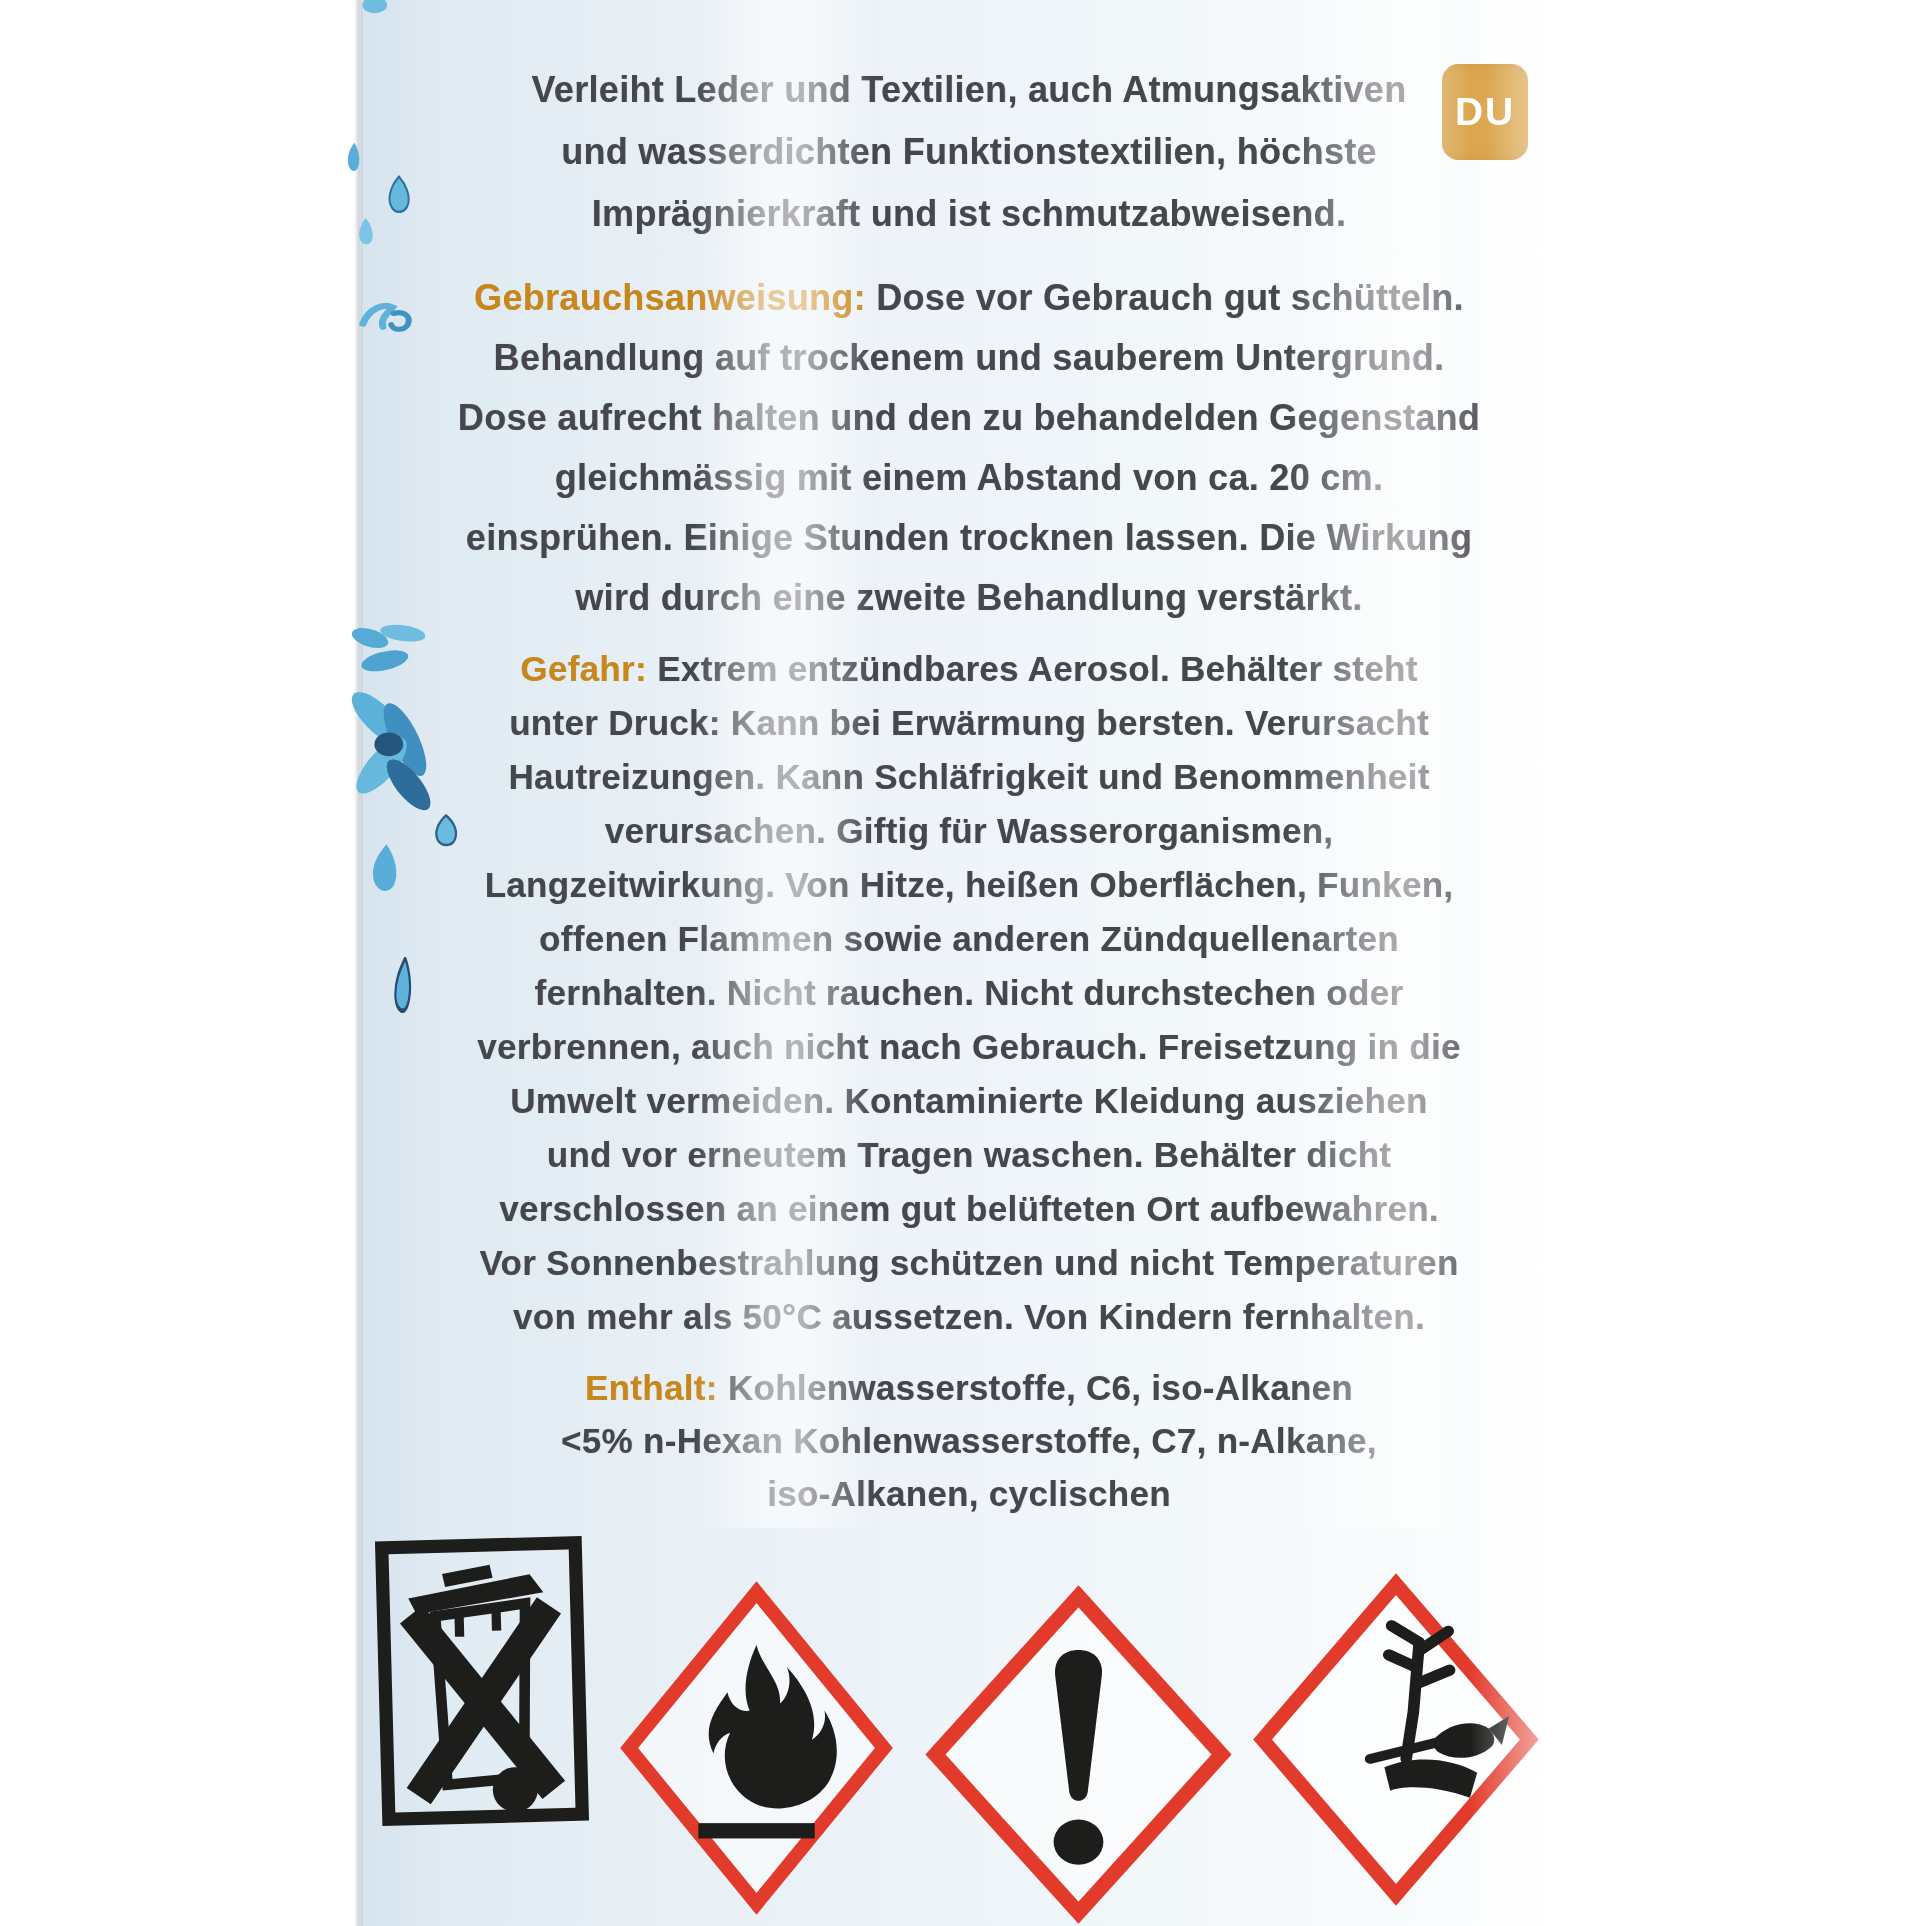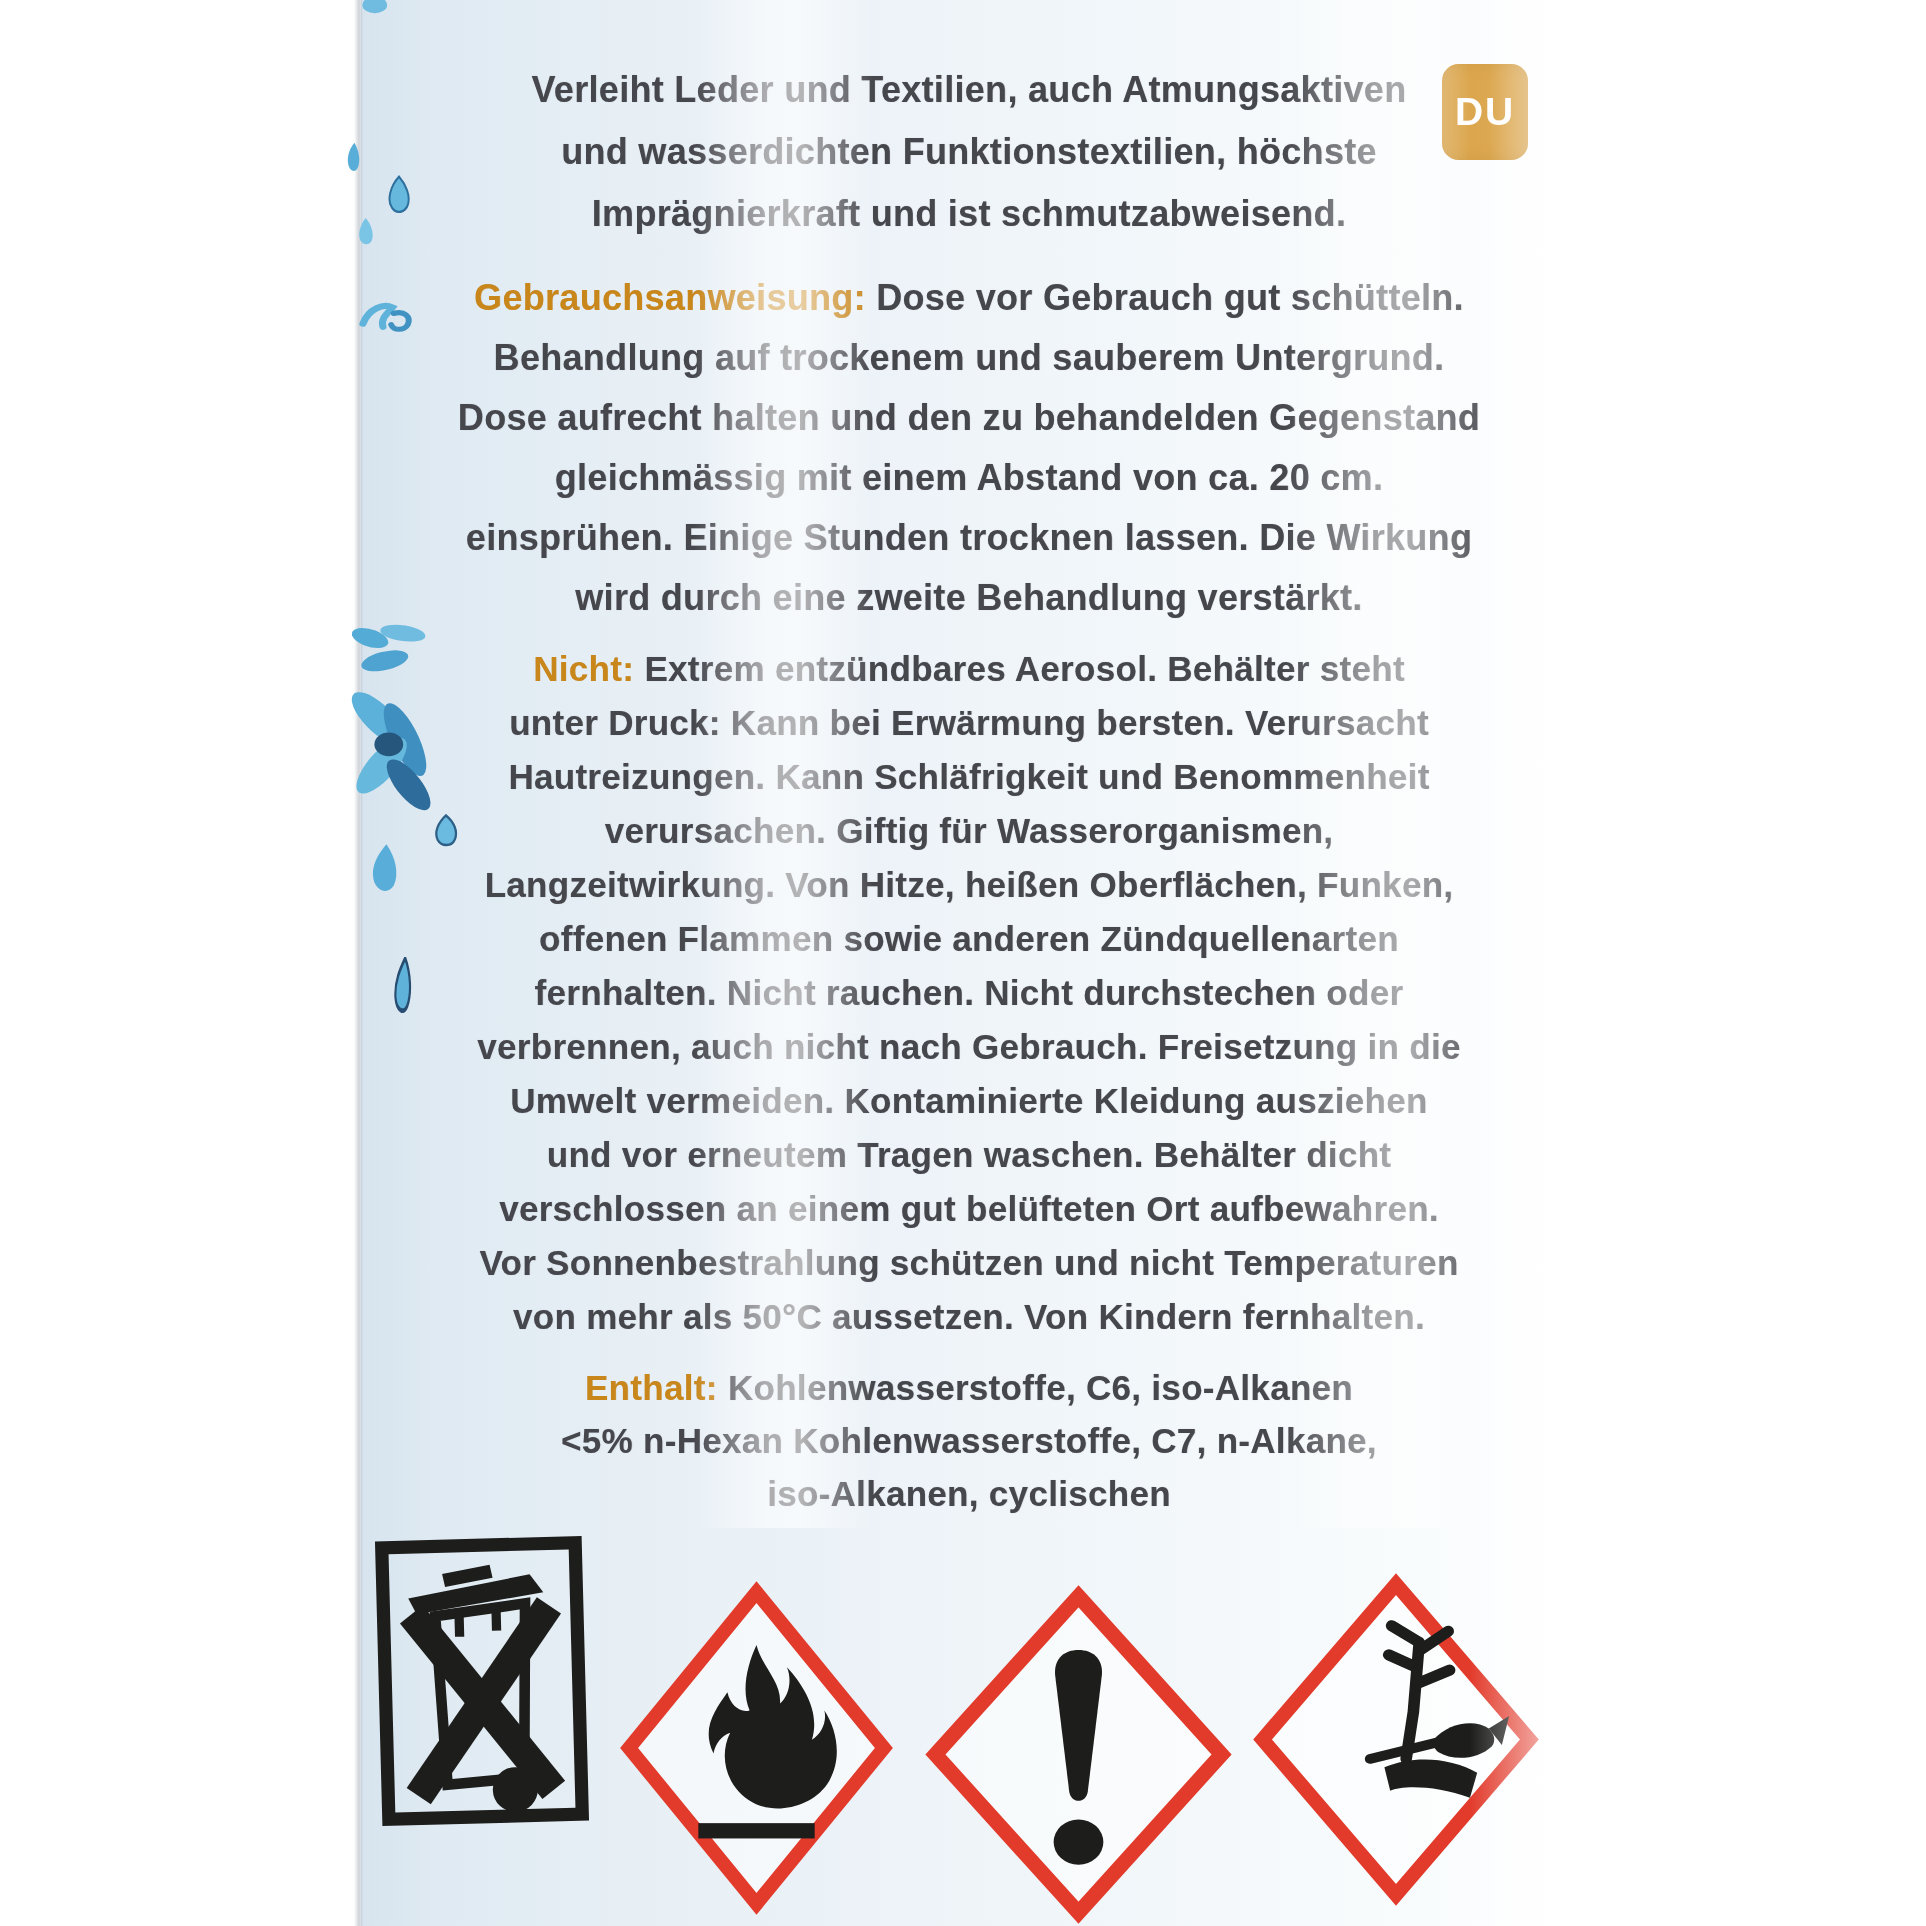--- a/index.html
+++ b/index.html
@@ -98,21 +98,21 @@
     <div>
         <div class="line">Behandlung auf trockenem und sauberem Untergrund.</div>
         <div class="line">Dose aufrecht halten und den zu behandelden Gegenstand</div>
         <div class="line">gleichmässig mit einem Abstand von ca. 20 cm.</div>
         <div class="line">einsprühen. Einige Stunden trocknen lassen. Die Wirkung</div>
         <div class="line">wird durch eine zweite Behandlung verstärkt.</div>
       </div>
   </div>
 
   <div class="para hazard">
-    <div class="line"><span class="hd">Nicht:</span><span>Extrem entzündbares Aerosol. Behälter steht</span></div>
+    <div class="line"><span class="hd">Gefahr:</span><span>Extrem entzündbares Aerosol. Behälter steht</span></div>
     <div>
         <div class="line">unter Druck: Kann bei Erwärmung bersten. Verursacht</div>
         <div class="line">Hautreizungen. Kann Schläfrigkeit und Benommenheit</div>
         <div class="line">verursachen. Giftig für Wasserorganismen,</div>
         <div class="line">Langzeitwirkung. Von Hitze, heißen Oberflächen, Funken,</div>
         <div class="line">offenen Flammen sowie anderen Zündquellenarten</div>
         <div class="line">fernhalten. Nicht rauchen. Nicht durchstechen oder</div>
         <div class="line">verbrennen, auch nicht nach Gebrauch. Freisetzung in die</div>
         <div class="line">Umwelt vermeiden. Kontaminierte Kleidung ausziehen</div>
         <div class="line">und vor erneutem Tragen waschen. Behälter dicht</div>

